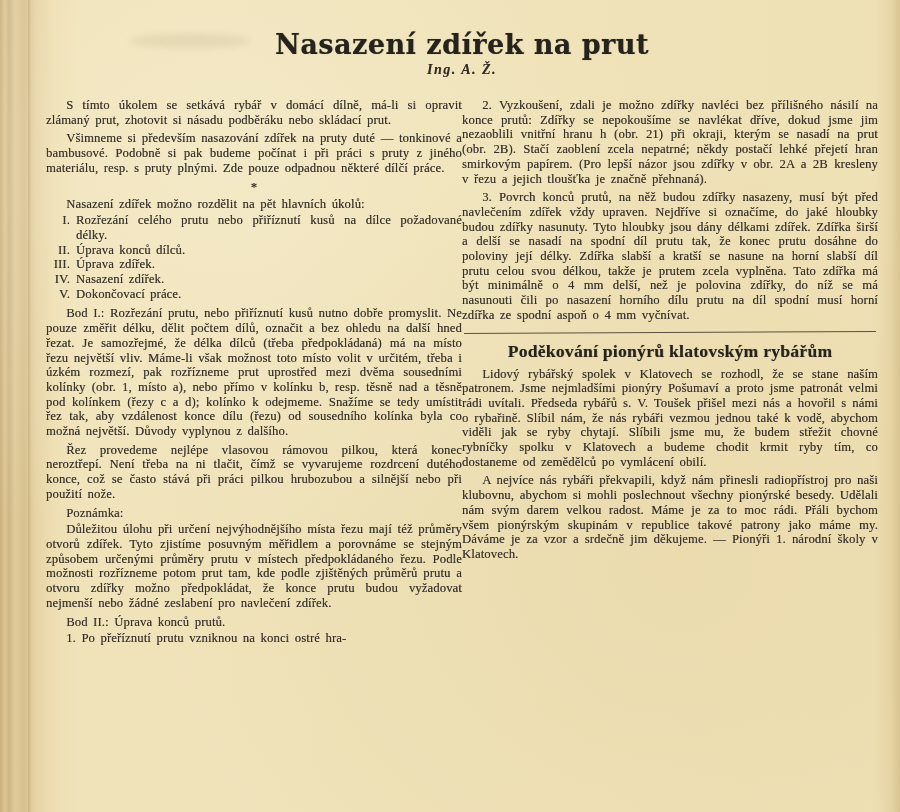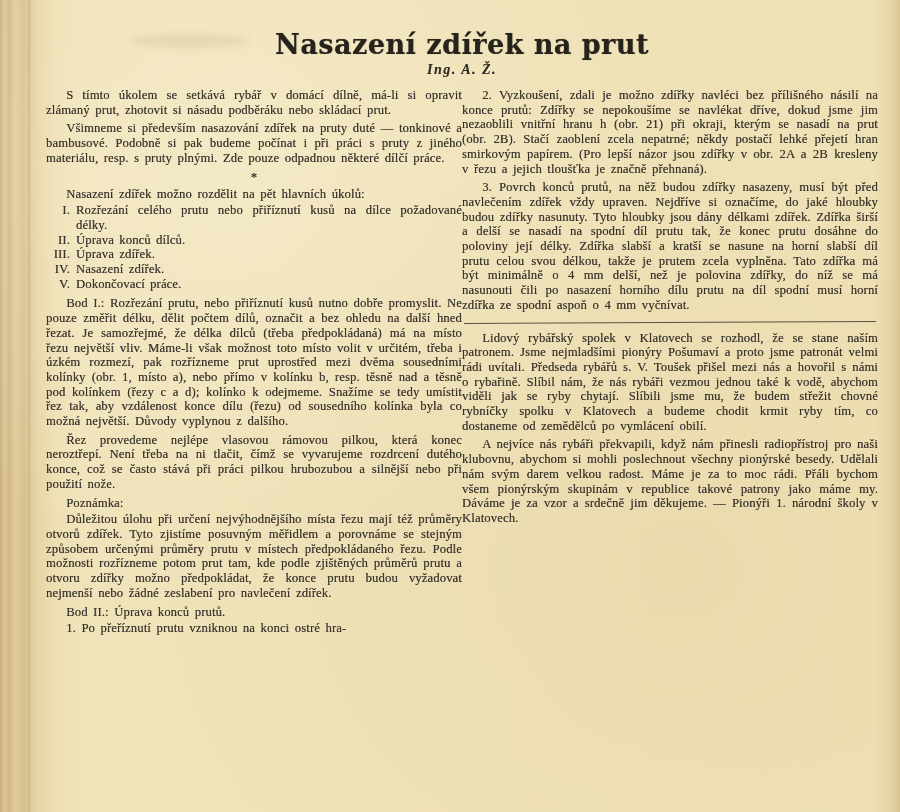--- a/index.html
+++ b/index.html
@@ -32,21 +32,21 @@
   .masthead{text-align:center;}
   .title{
     margin:4px 0 2px 0;
     font-family:"DejaVu Serif", serif;
     font-size:27px;line-height:30px;font-weight:bold;letter-spacing:0.5px;
     color:#26231c;
     text-shadow:0.4px 0.4px 0.8px rgba(38,35,28,0.55);
   }
   .byline{
     font-size:14px;font-style:italic;font-weight:bold;letter-spacing:1.5px;
-    color:#302c24;margin-bottom:10px;
+    color:#302c24;margin-bottom:20px;
     text-shadow:0.3px 0.3px 0.6px rgba(48,44,36,0.4);
   }
   .columns{display:flex;}
   .col{flex:1 1 0;min-width:0;}
   .para{
     margin:0 0 4px 0;
     font-size:12.6px;line-height:14.7px;
     text-align:justify;
     letter-spacing:0.15px;word-spacing:2.2px;
     text-shadow:0.3px 0.3px 0.55px rgba(52,48,42,0.5);
@@ -124,19 +124,20 @@
         <p class="para indent tight">Bod II.: Úprava konců prutů.</p>
         <p class="para indent">1. Po přeříznutí prutu vzniknou na konci ostré hra-</p>
       </div>
 
       <div class="col">
         <p class="para indent">2. Vyzkoušení, zdali je možno zdířky navléci bez přílišného násilí na konce prutů: Zdířky se nepokoušíme se navlékat dříve, dokud jsme jim nezaoblili vnitřní hranu h (obr. 21) při okraji, kterým se nasadí na prut (obr. 2B). Stačí zaoblení zcela nepatrné; někdy postačí lehké přejetí hran smirkovým papírem. (Pro lepší názor jsou zdířky v obr. 2A a 2B kresleny v řezu a jejich tloušťka je značně přehnaná).</p>
         <p class="para indent">3. Povrch konců prutů, na něž budou zdířky nasazeny, musí být před navlečením zdířek vždy upraven. Nejdříve si označíme, do jaké hloubky budou zdířky nasunuty. Tyto hloubky jsou dány délkami zdířek. Zdířka širší a delší se nasadí na spodní díl prutu tak, že konec prutu dosáhne do poloviny její délky. Zdířka slabší a kratší se nasune na horní slabší díl prutu celou svou délkou, takže je prutem zcela vyplněna. Tato zdířka má být minimálně o 4 mm delší, než je polovina zdířky, do níž se má nasunouti čili po nasazení horního dílu prutu na díl spodní musí horní zdířka ze spodní aspoň o 4 mm vyčnívat.</p>
 
         <hr class="rule">
 
+        <h2 class="heading2">Poděkování pionýrů klatovským rybářům</h2>
         <p class="para indent">Lidový rybářský spolek v Klatovech se rozhodl, že se stane naším patronem. Jsme nejmladšími pionýry Pošumaví a proto jsme patronát velmi rádi uvítali. Předseda rybářů s. V. Toušek přišel mezi nás a hovořil s námi o rybařině. Slíbil nám, že nás rybáři vezmou jednou také k vodě, abychom viděli jak se ryby chytají. Slíbili jsme mu, že budem střežit chovné rybníčky spolku v Klatovech a budeme chodit krmit ryby tím, co dostaneme od zemědělců po vymlácení obilí.</p>
         <p class="para indent">A nejvíce nás rybáři překvapili, když nám přinesli radiopřístroj pro naši klubovnu, abychom si mohli poslechnout všechny pionýrské besedy. Udělali nám svým darem velkou radost. Máme je za to moc rádi. Přáli bychom všem pionýrským skupinám v republice takové patrony jako máme my. Dáváme je za vzor a srdečně jim děkujeme. — Pionýři 1. národní školy v Klatovech.</p>
       </div>
 
     </div>
   </div>
 </div>
 
 </body></html>

